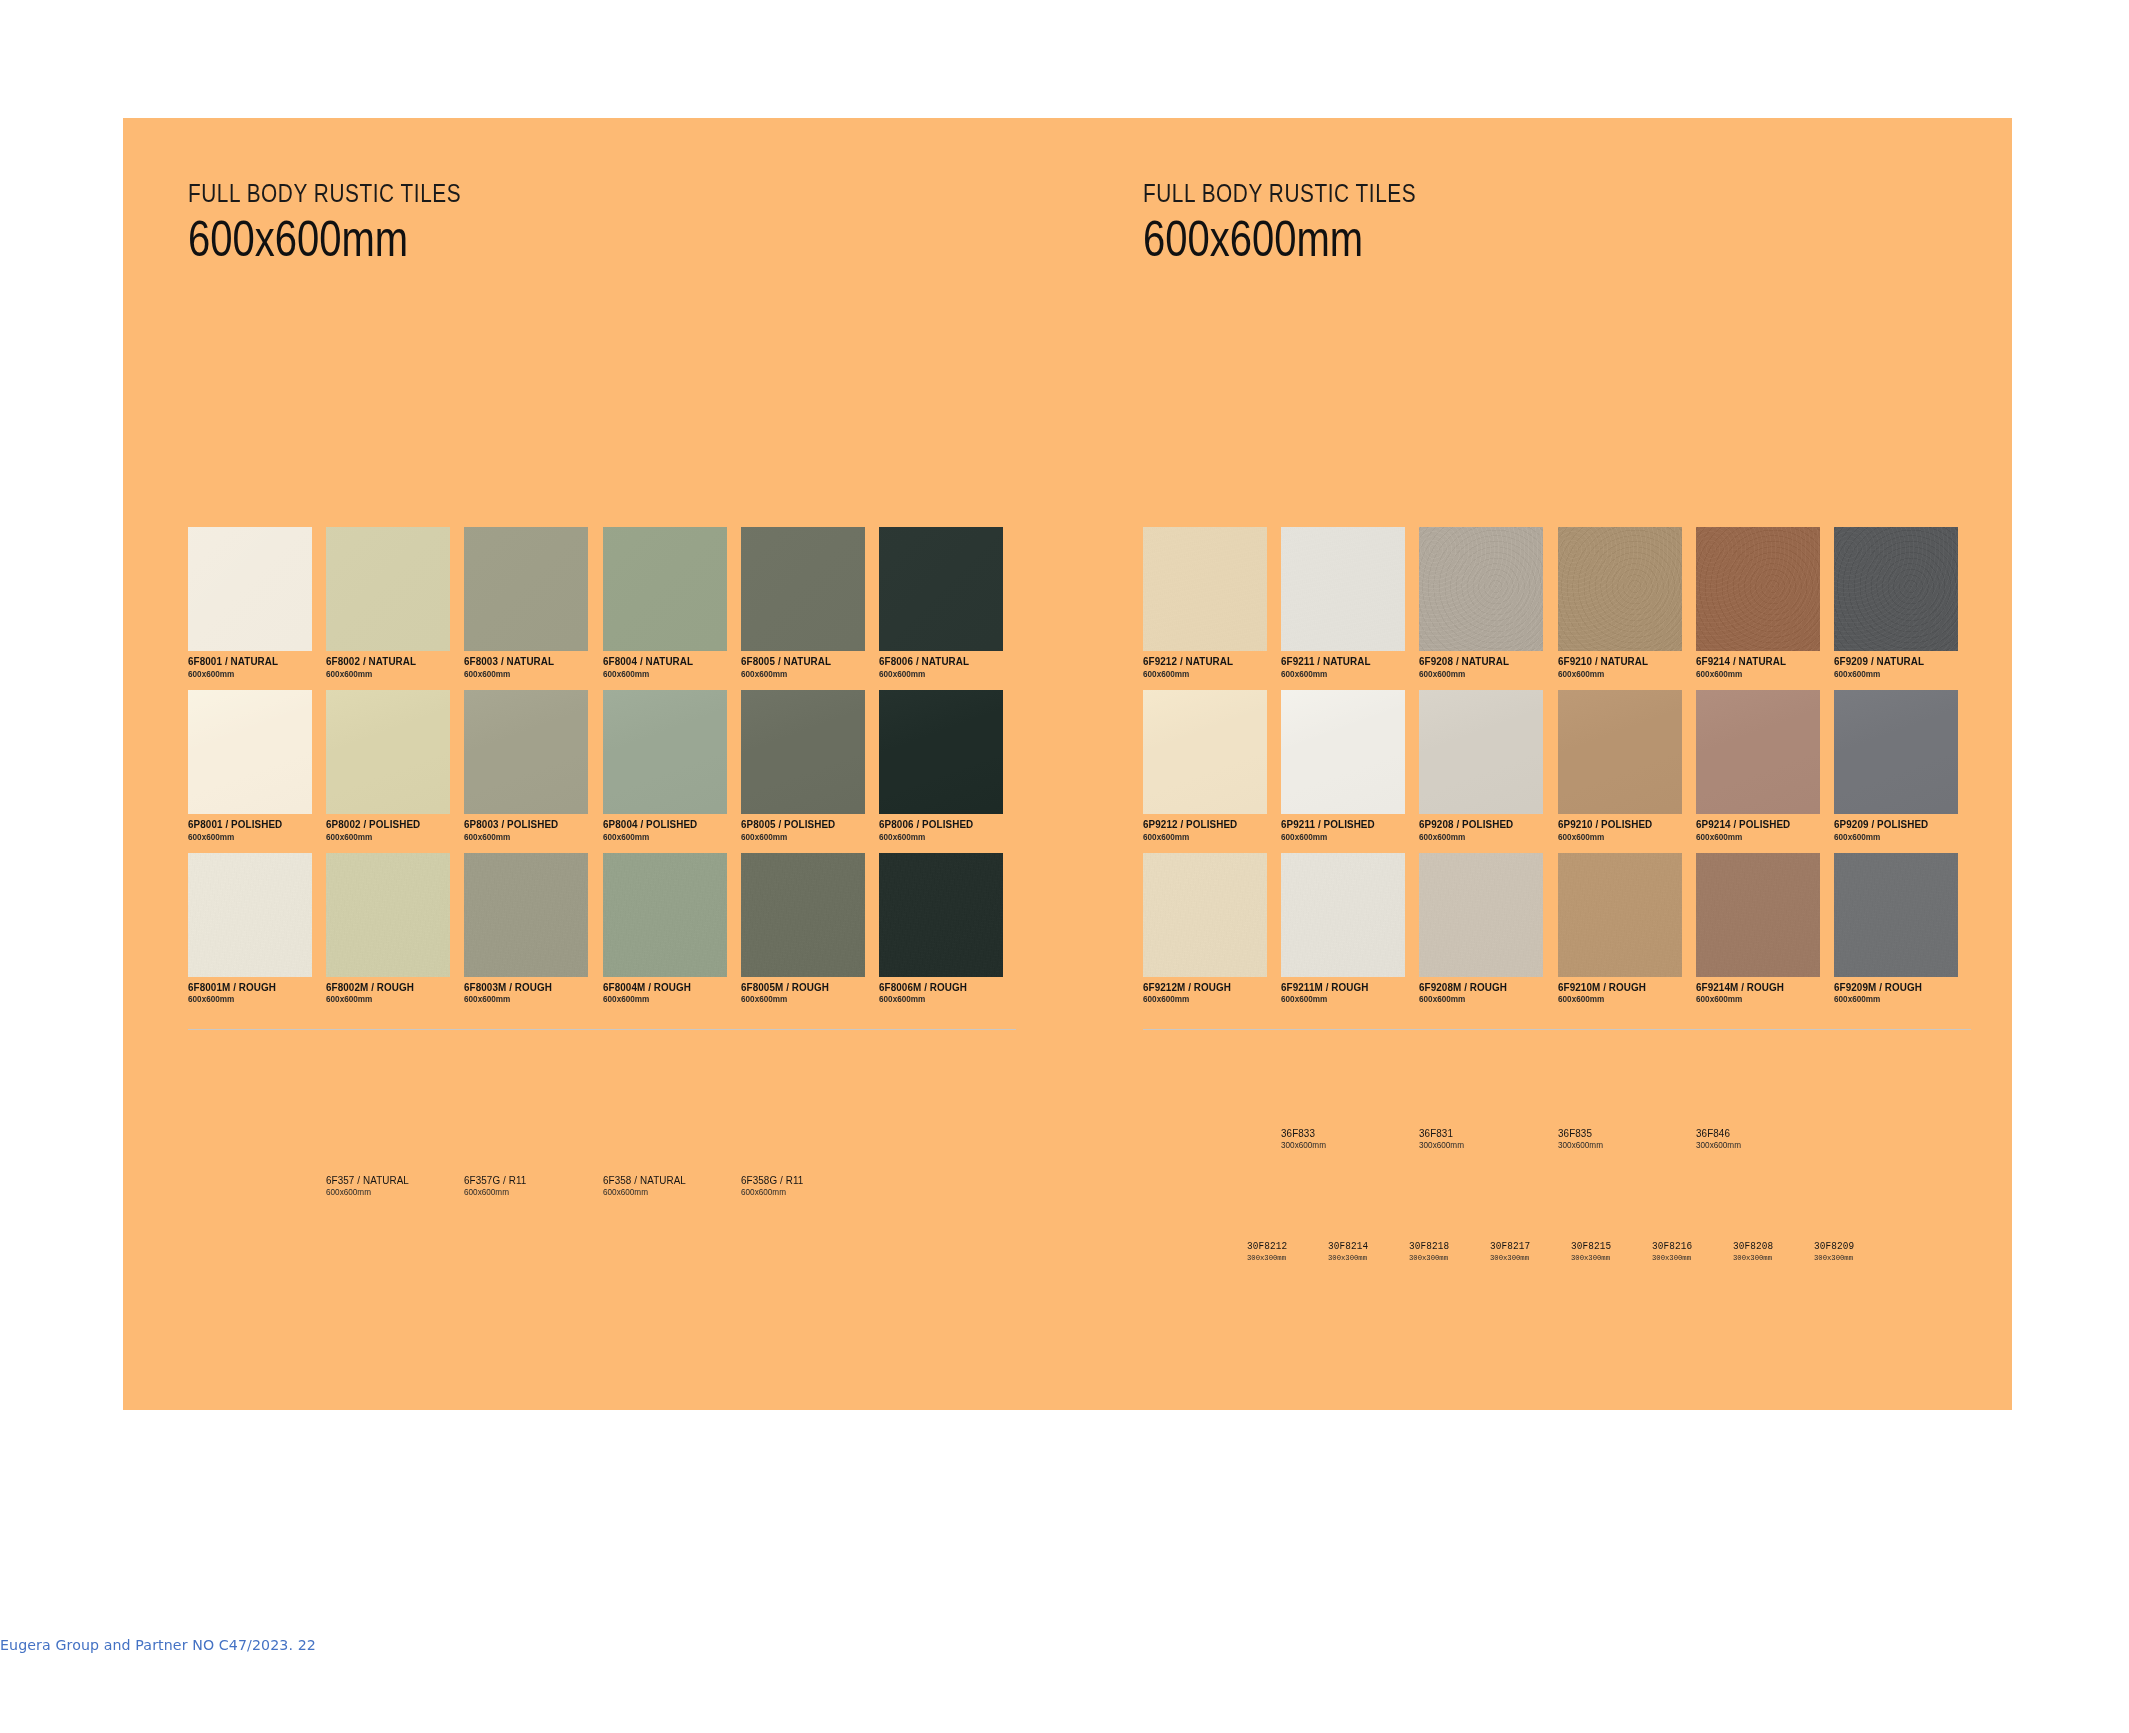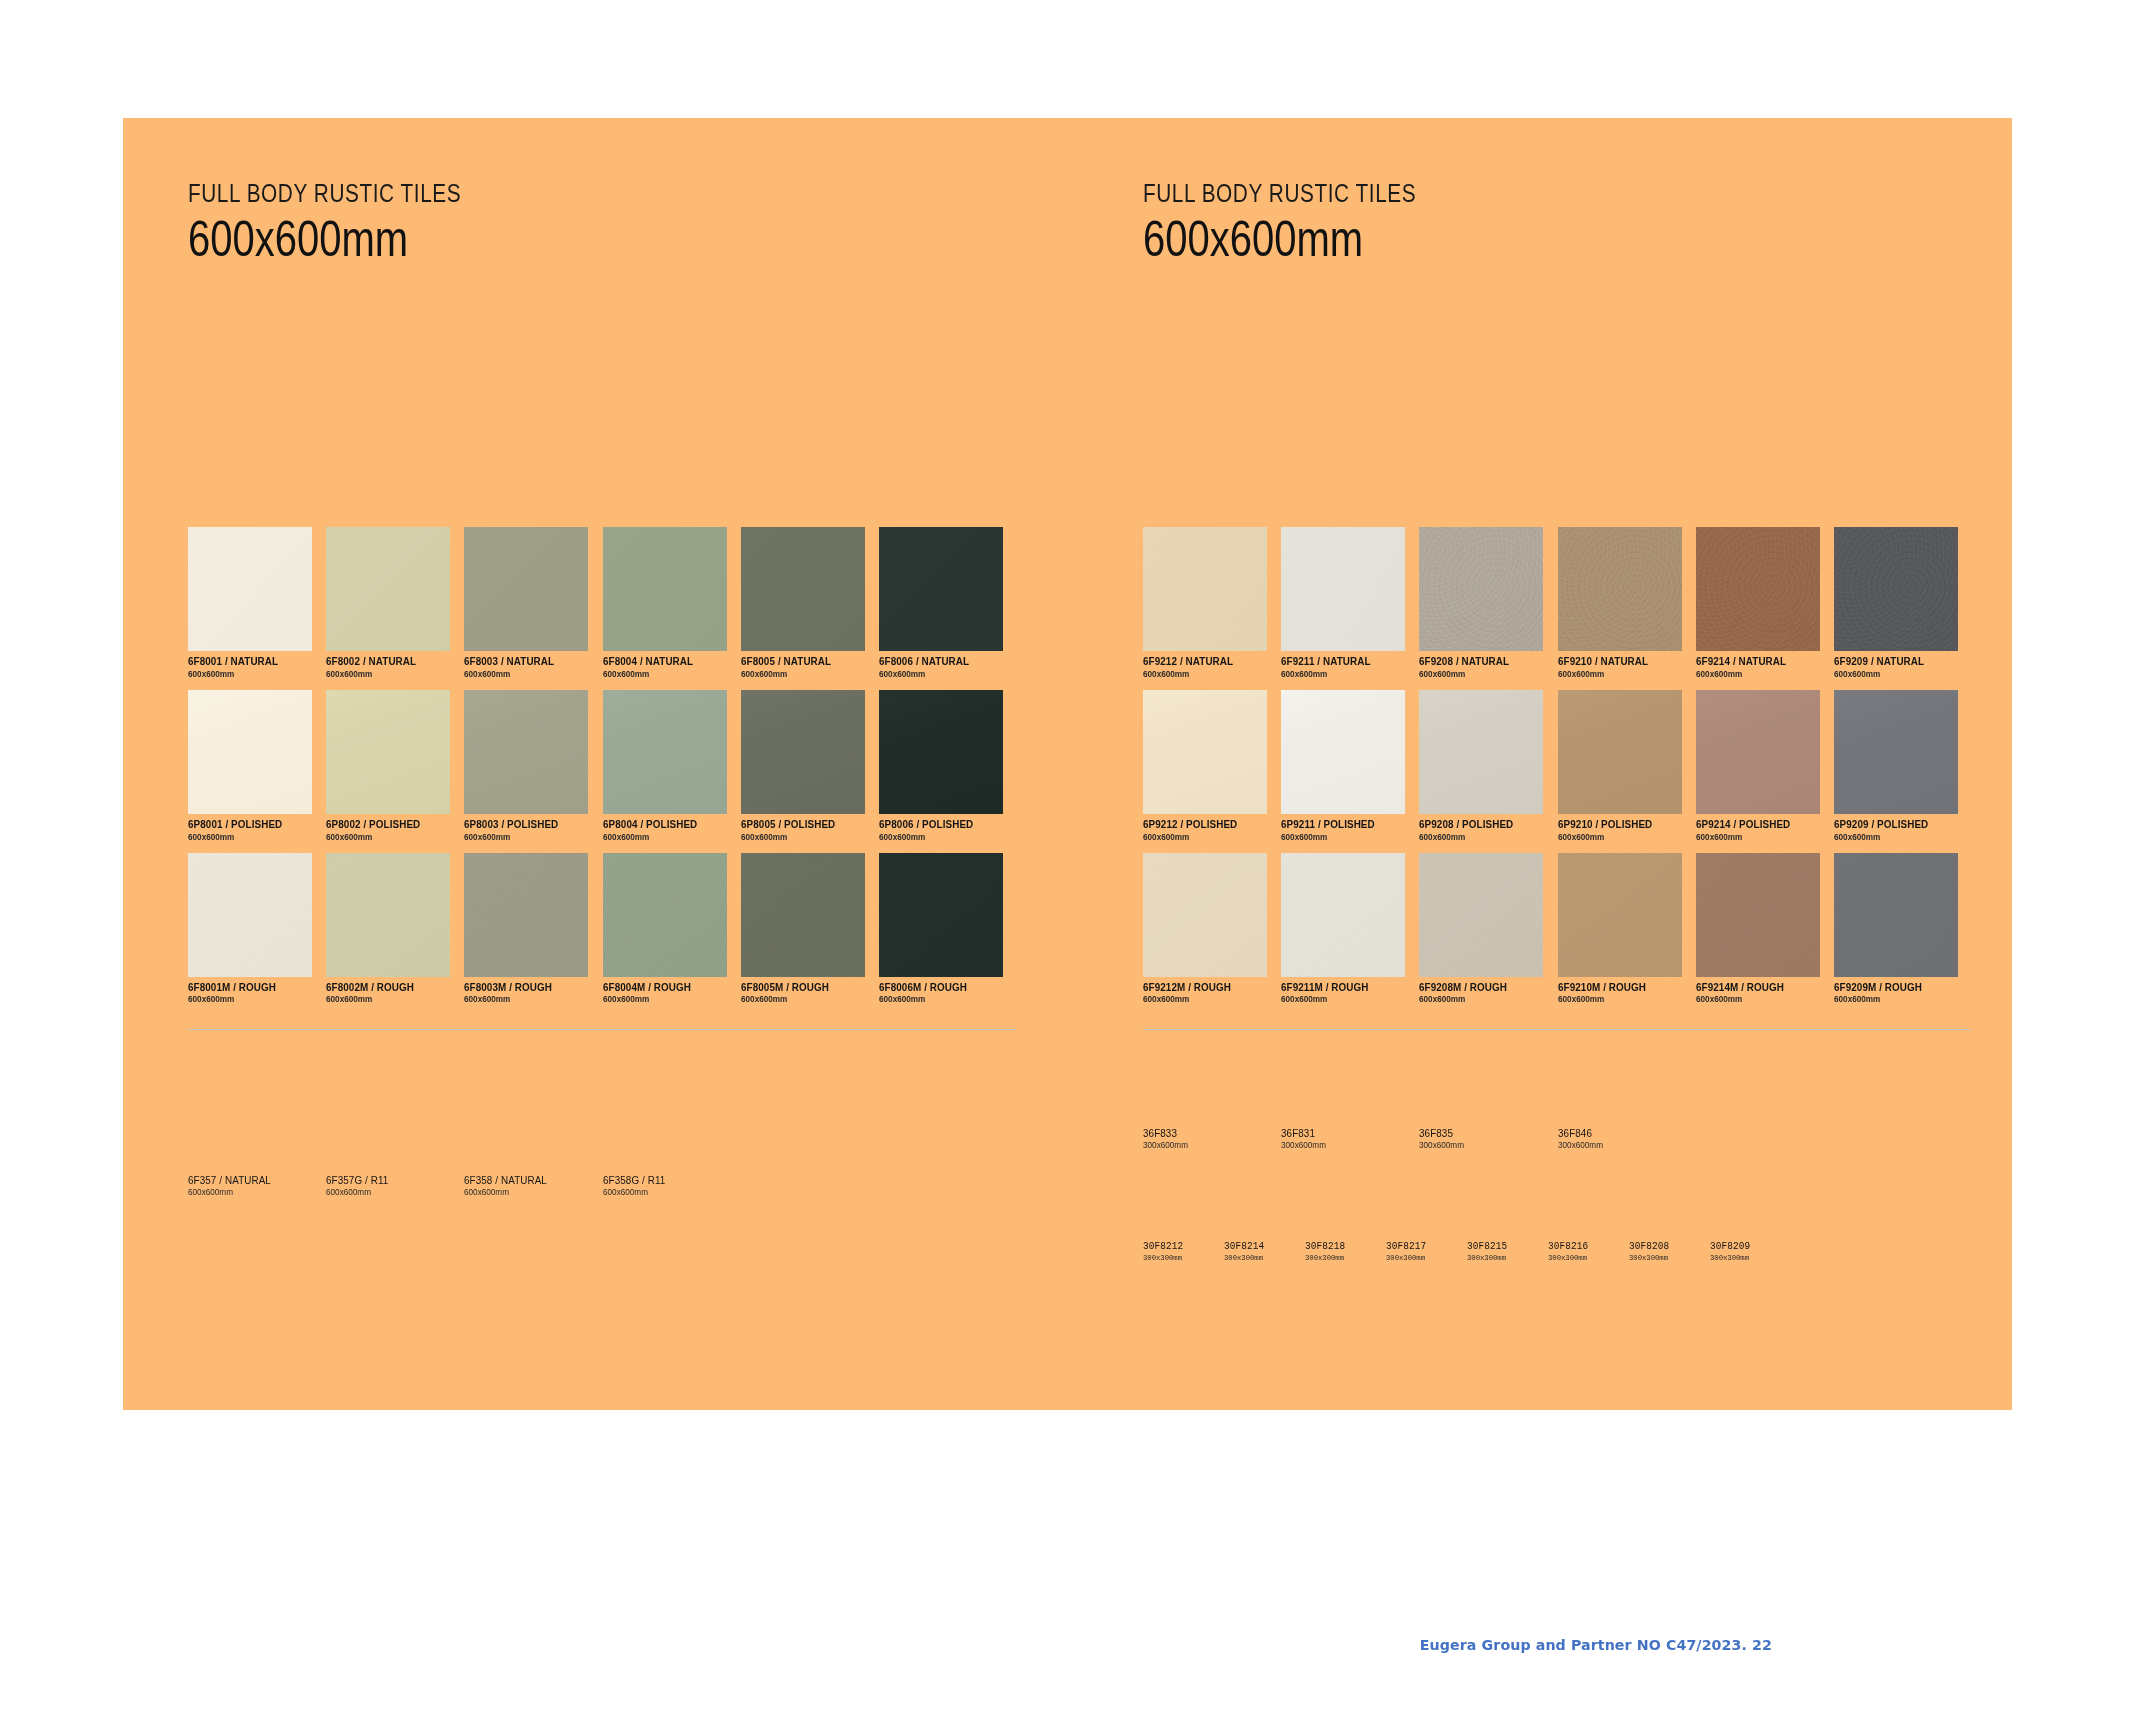--- a/index.html
+++ b/index.html
@@ -103,44 +103,43 @@
   .divider{
     height:0.6px;
     background:#c8c8c8;
     margin-top:13.6px;
     margin-bottom:27px;
     width:828px;
   }
   #column-right .divider{ width:828px; }
 
   
-  .group-row{ display:flex; }
+  .group-row{ display:flex;justify-content:center; }
   .g2-cell{ width:124px; margin-right:14.2px; }
   .g2-swatch{ width:124px; height:113px; position:relative; overflow:hidden; }
 
   
   .g3-cell{ width:124px; margin-right:14.2px; }
   .g3-swatch{ width:124px; height:66px; position:relative; overflow:hidden; }
 
   
   .g4-cell{ width:54px; margin-right:27px;font-family:Liberation Mono, monospace; }
   .g4-cell:last-child{ margin-right:0; }
   .g4-swatch{ width:54px; height:54px; position:relative; overflow:hidden; }
   .cap-small .cap-code{ font-size:10px; }
   .cap-small .cap-dim{ font-size:7.7px; }
 
   
   #footer{
     position:absolute;
     left:0; top:1637px;
     width:1902px;
-    text-align:right;
+    text-align:left;
     padding-right:130px;
     box-sizing:border-box;
-    font-weight:bold;
   }
   #footer .footer-text{
     font-size:14.2px;
     color:#4472c4;
     letter-spacing:0.1px;
     font-family:"DejaVu Sans","Liberation Sans",sans-serif;
   }
 </style>
 </head>
 <body>

